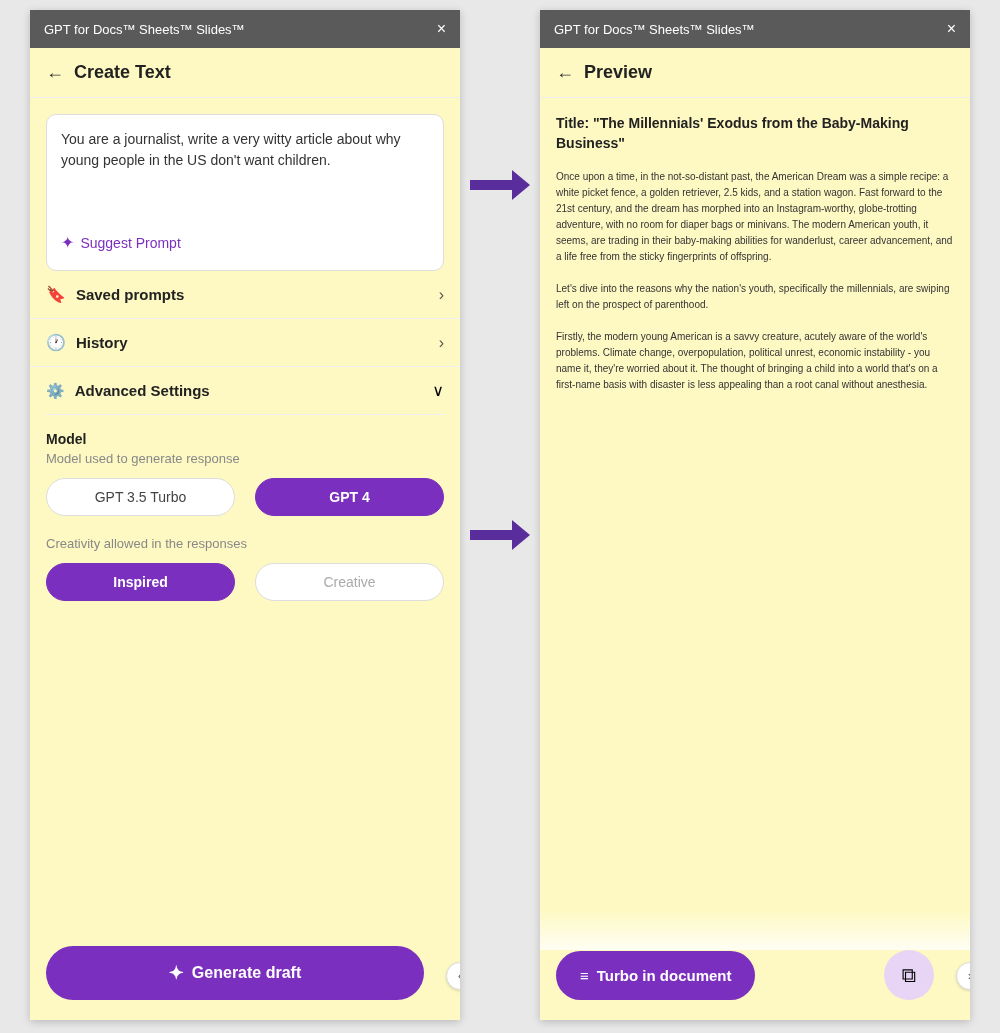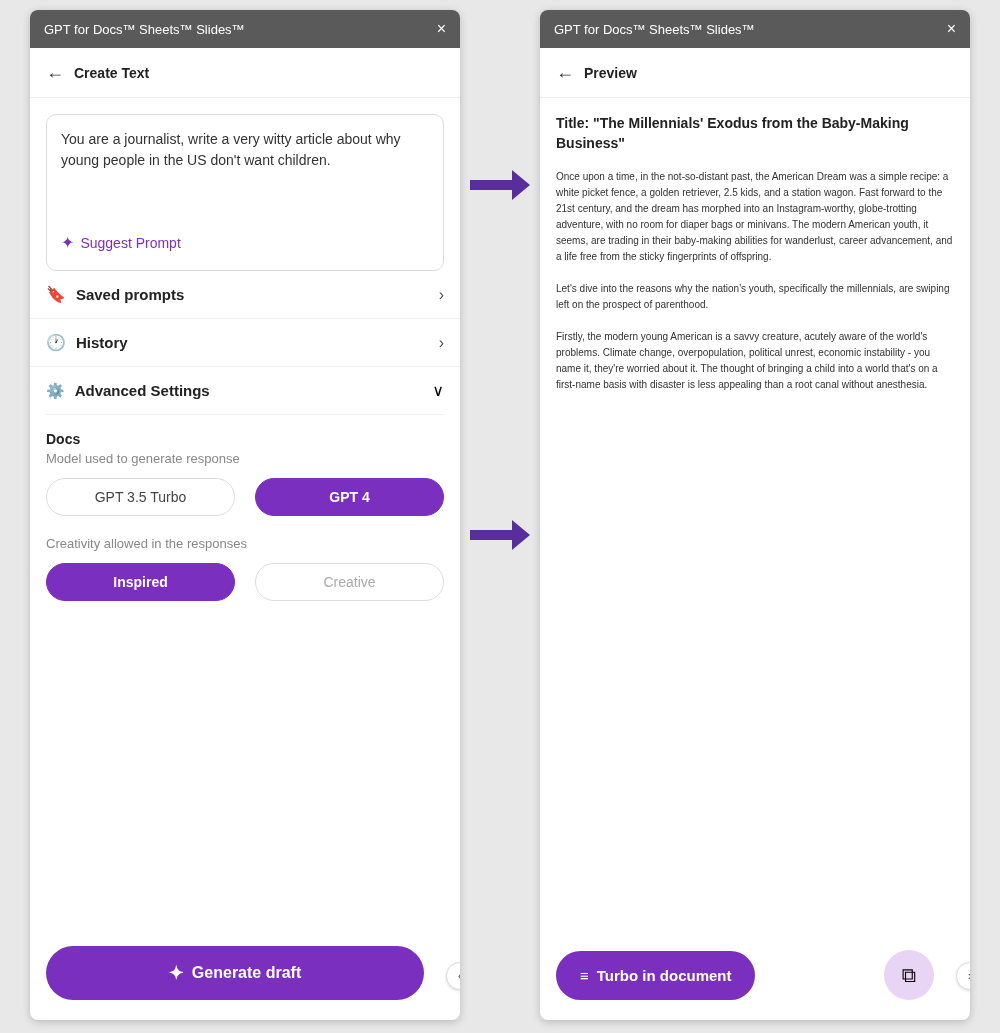--- a/index.html
+++ b/index.html
@@ -8,22 +8,22 @@
       background: #e8e8e8;
       display: flex;
       justify-content: center;
       align-items: flex-start;
       min-height: 1033px;
       padding: 10px;
       gap: 10px;
     }
 
     .panel {
-      background: #ffffff;
-      border-radius: 8px;
+      background: #fef9c3;
+      border-radius: 0;
       overflow: hidden;
       display: flex;
       flex-direction: column;
       box-shadow: 0 2px 8px rgba(0,0,0,0.2);
     }
 
     .left-panel {
       width: 430px;
       min-height: 1010px;
       position: relative;
@@ -66,21 +66,21 @@
       gap: 10px;
     }
 
     .back-arrow {
       font-size: 18px;
       cursor: pointer;
       color: #333;
     }
 
     .sub-header-title {
-      font-size: 14px;
+      font-size: 18px;
       font-weight: 600;
       color: #222;
     }
 
     
     .prompt-area {
       margin: 16px 16px 0 16px;
       border: 1px solid #ddd;
       border-radius: 10px;
       padding: 14px;
@@ -401,21 +401,21 @@
       <div class="advanced-header-left">
         <span style="font-size:15px;">⚙️</span>
         <span>Advanced Settings</span>
       </div>
       <span>∨</span>
     </div>
 
     <div class="advanced-settings-content">
 
       <div class="settings-section">
-        <div class="settings-label">Docs</div>
+        <div class="settings-label">Model</div>
         <div class="settings-sublabel">Model used to generate response</div>
         <div class="options-grid">
           <button class="option-btn">GPT 3.5 Turbo</button>
           <button class="option-btn active">GPT 4</button>
         </div>
       </div>
 
       <div class="settings-section">
         <div class="settings-sublabel">Creativity allowed in the responses</div>
         <div class="options-grid">

